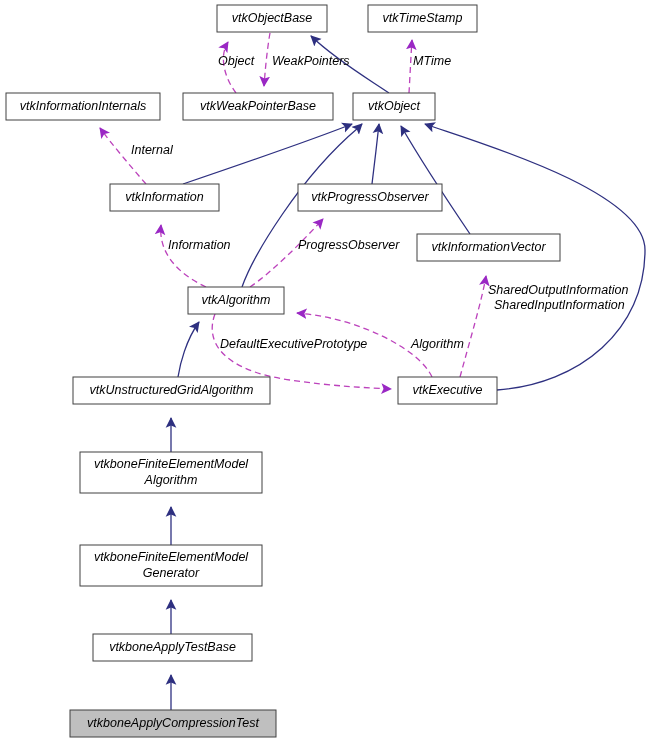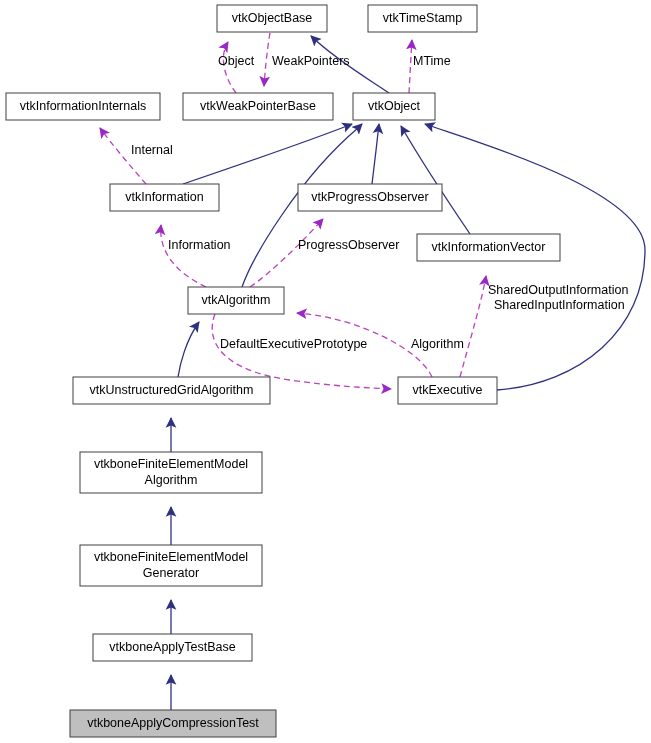--- a/index.html
+++ b/index.html
@@ -10,20 +10,21 @@
   body {
     width: 651px;
     height: 743px;
     font-family: "Liberation Sans", sans-serif;
     overflow: hidden;
   }
   #diagram-root {
     position: relative;
     width: 530px;
     height: 743px;
+    font-style: italic;
   }
   svg.graph {
     position: absolute;
     top: 0;
     left: 0;
     width: 651px;
     height: 743px;
     display: block;
   }
   .node-box {

